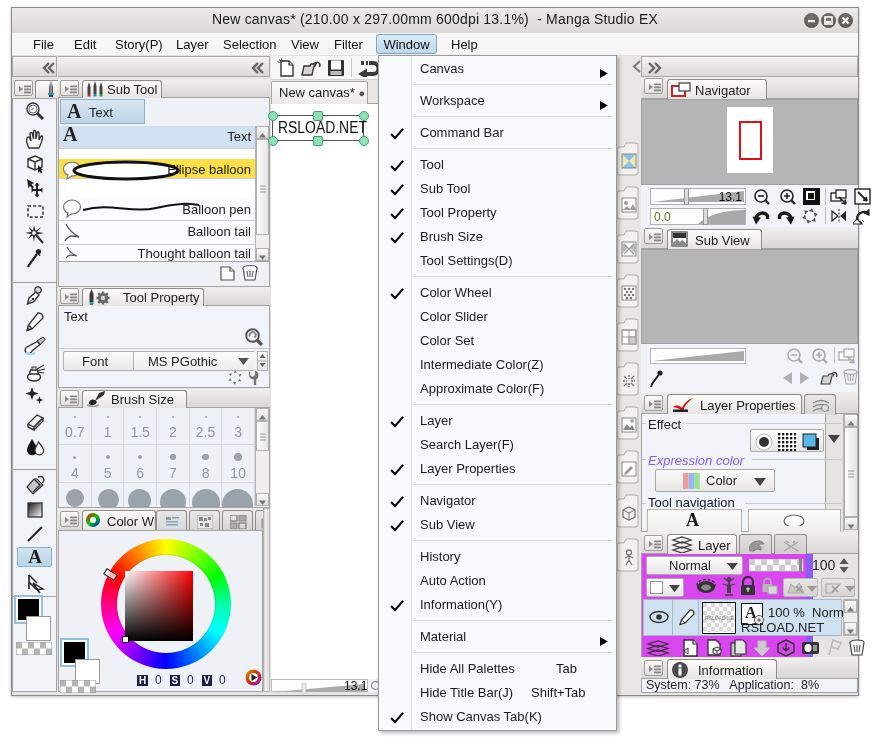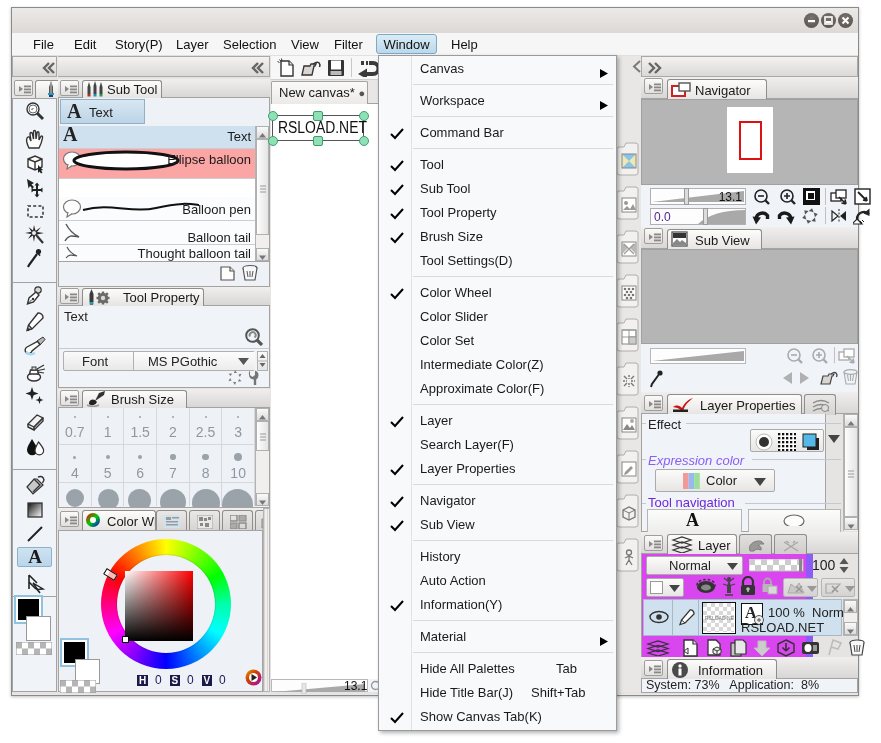--- a/index.html
+++ b/index.html
@@ -26,20 +26,21 @@
 .sep { position:absolute; left:34px; width:200px; height:1px; background:#d9d9d9; }
 .chk { position:absolute; left:11px; width:14px; height:12px; }
 .arr { position:absolute; left:221px; width:8px; height:9px; }
 .sc { position:absolute; font-size:13px; color:#1a1a1a; }
 </style>
 </head>
 <body>
 <div id="stage">
 <div id="win" class="abs">
   <div id="titlebar" class="abs">
+    <div id="title" class="abs">New canvas* (210.00 x 297.00mm 600dpi 13.1%)&nbsp; - Manga Studio EX</div>
     <div class="winbtn abs" style="left:792px"><svg width="15" height="15">
             <rect x="4" y="7" width="7" height="2.2" fill="#fff"></rect>
           </svg></div>
     <div class="winbtn abs" style="left:809px"><svg width="15" height="15">
             <rect x="4" y="4" width="7" height="7" fill="none" stroke="#fff" stroke-width="1.6"></rect>
             <rect x="5" y="8" width="5" height="2" fill="#fff"></rect>
           </svg></div>
     <div class="winbtn abs" style="left:826px"><svg width="15" height="15">
             <path d="M4.5 4.5 L10.5 10.5 M10.5 4.5 L4.5 10.5" stroke="#fff" stroke-width="2"></path>
           </svg></div>
@@ -225,21 +226,21 @@
  <div class="abs" style="left:1px;top:1px;width:85px;height:25px;background:linear-gradient(#d8e7f2,#bcd4e6);border:1px solid #8fb0c8;">
   <div class="abs" style="left:6px;top:0px;font-family:'Liberation Serif',serif;font-size:20px;font-weight:bold;color:#222;">A</div>
   <div class="abs" style="left:28px;top:5px;font-size:13px;color:#222;">Text</div>
  </div>
 </div>
 <div class="abs" id="stlist" style="left:58px;top:126px;width:212px;height:136px;background:#fff;border:1px solid #a5a3a1;border-top:none;overflow:hidden;">
       <div class="abs" style="left:0;top:0px;width:196px;height:23px;background:#cfe1ee;border-bottom:1px solid #c9ced4;">
         <div class="abs" style="left:4px;top:-3px;font-family:'Liberation Serif',serif;font-size:20px;font-weight:bold;color:#222;">A</div>
         <div class="abs" style="right:4px;top:3px;font-size:13px;color:#1a1a1a;">Text</div>
       </div>
-<div class="abs" style="left:0;top:23px;width:196px;height:30px;background:#fca5a5;border-bottom:1px solid #c9ced4;">
+<div class="abs" style="left:0;top:33px;width:196px;height:20px;background:#fde047;border-bottom:1px solid #c9ced4;">
         <svg class="abs" style="left:3px;top:2px" width="22" height="19">
           <ellipse cx="10" cy="8" rx="8.5" ry="7" fill="#fdfdfd" stroke="#777" stroke-width="1.2"></ellipse>
           <path d="M6 13 L5 18 L10 14.8" fill="#fdfdfd" stroke="#777" stroke-width="1.2"></path>
         </svg>
         <svg class="abs" style="left:12px;top:1px" width="110" height="21">
           <ellipse cx="55" cy="10.5" rx="52" ry="8.5" fill="#fff" stroke="#111" stroke-width="3"></ellipse>
         </svg>
         <div class="abs" style="right:4px;top:3px;font-size:13px;color:#1a1a1a;">Ellipse balloon</div>
       </div>
 <div class="abs" style="left:0;top:71px;width:196px;height:24px;background:#fbfcfe;border-bottom:1px solid #c9ced4;">
@@ -249,21 +250,21 @@
         </svg>
         <svg class="abs" style="left:22px;top:3px" width="120" height="16">
           <path d="M2 10 C 30 2 50 14 75 8 S 110 4 118 5" fill="none" stroke="#111" stroke-width="2"></path>
         </svg>
         <div class="abs" style="right:4px;top:5px;font-size:13px;color:#1a1a1a;">Balloon pen</div>
       </div>
 <div class="abs" style="left:0;top:95px;width:196px;height:24px;background:#fbfcfe;border-bottom:1px solid #c9ced4;">
         <svg class="abs" style="left:4px;top:1px" width="20" height="21">
           <path d="M3 2 C6 8 10 12 16 15 C10 14 6 12 2 19" fill="none" stroke="#555" stroke-width="1.4"></path>
         </svg>
-        <div class="abs" style="right:4px;top:9px;font-size:13px;color:#1a1a1a;">Balloon tail</div>
+        <div class="abs" style="right:4px;top:3px;font-size:13px;color:#1a1a1a;">Balloon tail</div>
       </div>
 <div class="abs" style="left:0;top:119px;width:196px;height:17px;background:#fbfcfe;border-bottom:1px solid #c9ced4;">
         <svg class="abs" style="left:4px;top:1px" width="20" height="13">
           <path d="M4 1 C6 5 9 8 14 10 C9 9 6 8 3 12" fill="none" stroke="#555" stroke-width="1.2"></path>
         </svg>
         <div class="abs" style="right:4px;top:1px;font-size:13px;color:#1a1a1a;">Thought balloon tail</div>
       </div>
 <div class="abs" style="left:196px;top:0;width:14px;height:136px;background:#f0efee;border-left:1px solid #b5b3b1;">
         <div class="abs" style="left:0;top:0;width:13px;height:13px;background:linear-gradient(#fafafa,#dcdcdc);border:1px solid #b0b0b0;"><svg width="11" height="11">
             <path d="M5.5 3 L9 7.5 L2 7.5 Z" fill="#777"></path>
@@ -670,21 +671,21 @@
 <div class="abs" style="left:641px;top:99px;width:217px;height:86px;background:#b5b5b5;border:1px solid #a0a0a0;">
 <div class="abs" style="left:85px;top:7px;width:46px;height:66px;background:#fff;"></div>
 <div class="abs" style="left:97px;top:21px;width:23px;height:39px;border:2px solid #dd1111;"></div>
 </div>
 <div class="abs" style="left:641px;top:185px;width:217px;height:42px;background:#f0f4f8;">
 <div class="abs" style="left:9px;top:3px;width:96px;height:17px;border:1px solid #b0b0b0;background:#fdfdfe;"><svg width="94" height="15">
           <path d="M1 13 L93 13 L93 2 Z" fill="#a9a9a9"></path>
         </svg><div class="abs" style="left:33px;top:-1px;width:5px;height:17px;background:#dcdcdc;border:1px solid #999;"></div><div class="abs" style="right:3px;top:1px;font-size:12px;color:#111;">13.1</div></div>
 <div class="abs" style="left:9px;top:23px;width:96px;height:17px;border:1px solid #b0b0b0;background:#fdfdfe;"><svg width="94" height="15">
           <path d="M47 15 Q62 1 94 1 L94 15 Z" fill="#a9a9a9" transform="translate(0,0)"></path>
-        </svg><div class="abs" style="left:52px;top:-1px;width:5px;height:17px;background:#dcdcdc;border:1px solid #999;"></div><div class="abs" style="left:3px;top:1px;font-size:12px;color:#4c1d95;text-align:center;">0.0</div></div>
+        </svg><div class="abs" style="left:52px;top:-1px;width:5px;height:17px;background:#dcdcdc;border:1px solid #999;"></div><div class="abs" style="left:3px;top:1px;font-size:12px;color:#4d7c0f;text-align:center;">0.0</div></div>
 <svg class="abs" style="left:112px;top:3px" width="18" height="18">
         <circle cx="8" cy="8" r="6" fill="none" stroke="#222" stroke-width="1.6"></circle>
         <path d="M5 8 h6" stroke="#222" stroke-width="1.6"></path>
         <path d="M12.5 12.5 L16 16" stroke="#222" stroke-width="2.4"></path>
       </svg>
 <svg class="abs" style="left:138px;top:3px" width="18" height="18">
         <circle cx="8" cy="8" r="6" fill="none" stroke="#222" stroke-width="1.6"></circle>
         <path d="M5 8 h6 M8 5 v6" stroke="#222" stroke-width="1.6"></path>
         <path d="M12.5 12.5 L16 16" stroke="#222" stroke-width="2.4"></path>
       </svg>
@@ -860,21 +861,21 @@
 <svg style="position:absolute;left:27px;top:3px" width="17" height="16">
           <rect x="0" y="0" width="5.6" height="16" fill="#f09a9a"></rect>
           <rect x="5.6" y="0" width="5.6" height="16" fill="#9ab8f0"></rect>
           <rect x="11.2" y="0" width="5.6" height="16" fill="#9ae09a"></rect>
         </svg>
 <div class="abs" style="left:50px;top:3px;font-size:13px;color:#222;">Color</div>
 <svg class="abs" style="left:98px;top:8px" width="12" height="9">
           <path d="M0 0 h12 L6 8 Z" fill="#444"></path>
         </svg>
 </div>
-<div class="abs" style="left:6px;top:81px;font-size:13px;color:#6d28d9;">Tool navigation</div>
+<div class="abs" style="left:6px;top:81px;font-size:13px;color:#0f172a;">Tool navigation</div>
 <div class="abs" style="left:103px;top:89px;width:96px;height:1px;background:#c5c9cd;"></div>
       <div class="abs" style="left:0px;top:89px;width:4px;height:1px;background:#c5c9cd;"></div>
 <div class="abs" style="left:5px;top:95px;width:95px;height:23px;background:linear-gradient(#fcfcfb,#ededec);border:1px solid #b5b5b5;border-bottom:none;"></div>
 <div class="abs" style="left:106px;top:95px;width:93px;height:23px;background:linear-gradient(#fcfcfb,#ededec);border:1px solid #b5b5b5;border-bottom:none;"></div>
 <div class="abs" style="left:44px;top:96px;font-family:'Liberation Serif',serif;font-size:18px;font-weight:bold;color:#111;">A</div>
 <svg class="abs" style="left:140px;top:100px" width="24" height="12">
         <ellipse cx="12" cy="7" rx="10" ry="6" fill="#fdfdfd" stroke="#666" stroke-width="1.2"></ellipse>
       </svg>
 <div class="abs" style="left:201px;top:0px;width:15px;height:117px;background:#f0efee;border-left:1px solid #b5b3b1;">
         <div class="abs" style="left:0;top:0;width:14px;height:13px;background:linear-gradient(#fafafa,#dcdcdc);border:1px solid #b0b0b0;"><svg width="12" height="11">

